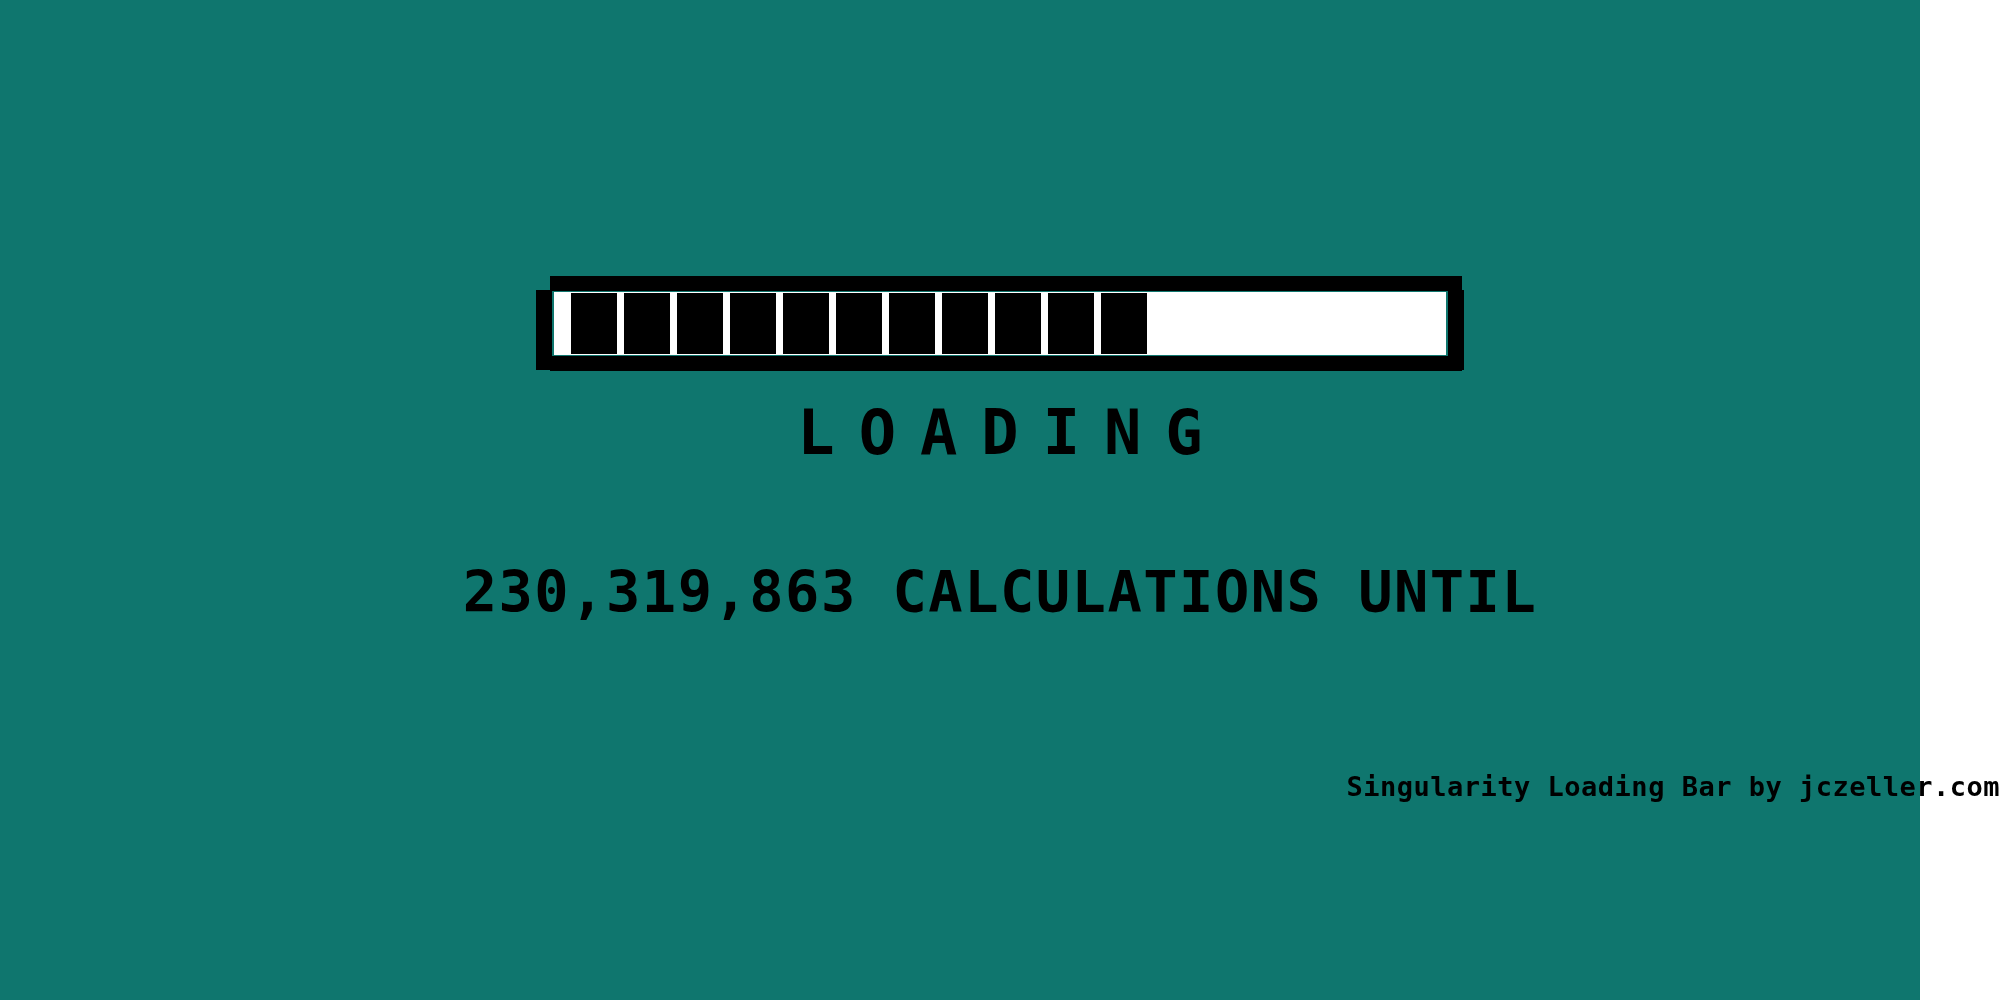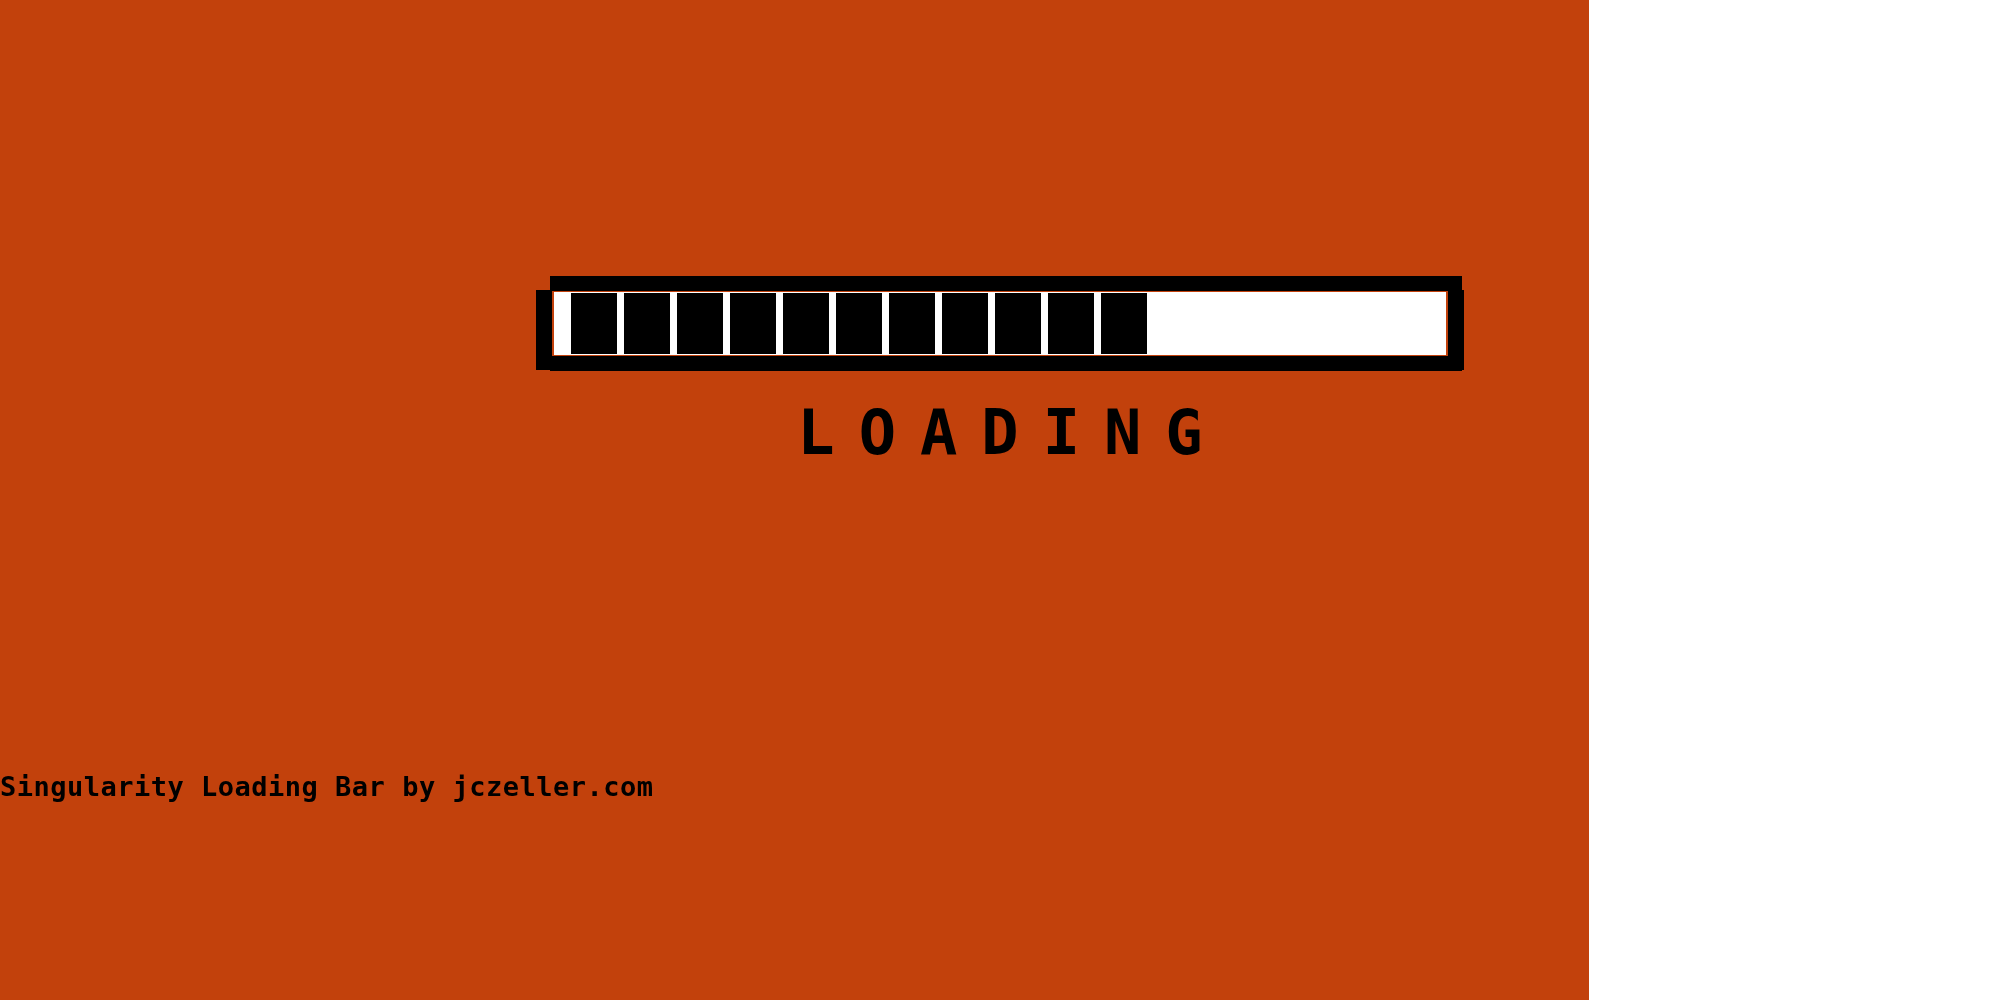--- a/index.html
+++ b/index.html
@@ -10,23 +10,23 @@
   body {
     width: 2000px;
     height: 1000px;
     background: #ffffff;
     font-family: "DejaVu Sans Mono", monospace;
     overflow: hidden;
   }
 
   #stage {
     position: relative;
-    width: 1589px;
+    width: 1920px;
     height: 1000px;
-    background: #c2410c;
+    background: #0f766e;
   }
 
   
   #loading-bar {
     position: absolute;
     left: 536px;
     top: 276px;
     width: 928px;
     height: 96px;
   }
@@ -121,21 +121,21 @@
     line-height: 88px;
     white-space: nowrap;
   }
   #headline .hl-line { display: block; }
 
   #credit {
     position: absolute;
     left: 0;
     top: 770px;
     width: 2000px;
-    text-align: left;
+    text-align: right;
     font-family: "DejaVu Sans Mono", monospace;
     font-size: 27px;
     font-weight: 700;
     letter-spacing: 0.5px;
     color: #000000;
     line-height: 34px;
     white-space: nowrap;
   }
 </style>
 </head>
@@ -159,17 +159,18 @@
         <div class="bar-segment filled" style="background: rgb(0, 0, 0);"></div>
         <div class="bar-segment filled" style="background: rgb(0, 0, 0);"></div>
         <div class="bar-segment filled" style="background: rgb(0, 0, 0);"></div>
         <div class="bar-segment filled" style="background: rgb(0, 0, 0);"></div>
       </div>
   </div>
 
   <div id="loading-word">LOADING</div>
 
   <div id="headline">
+    <span class="hl-line">230,319,863 CALCULATIONS UNTIL</span>
   </div>
 
   <div id="credit">Singularity Loading Bar by jczeller.com</div>
 
 </div>
 
 </body></html>

